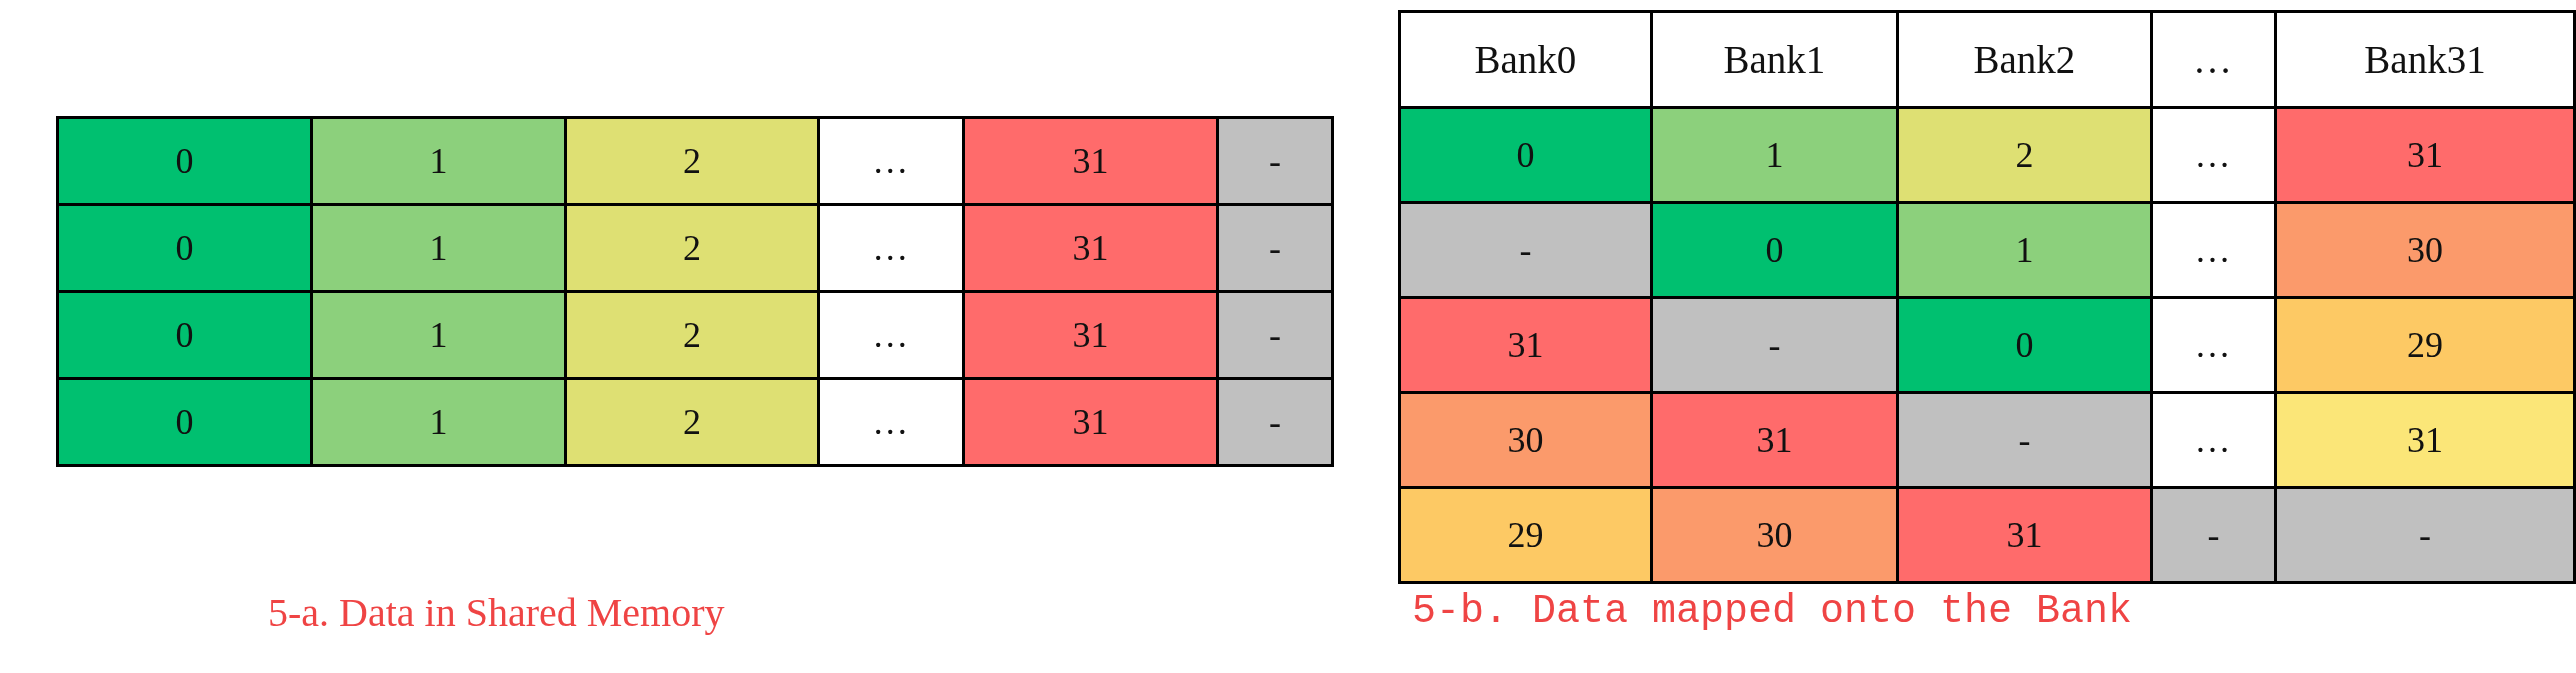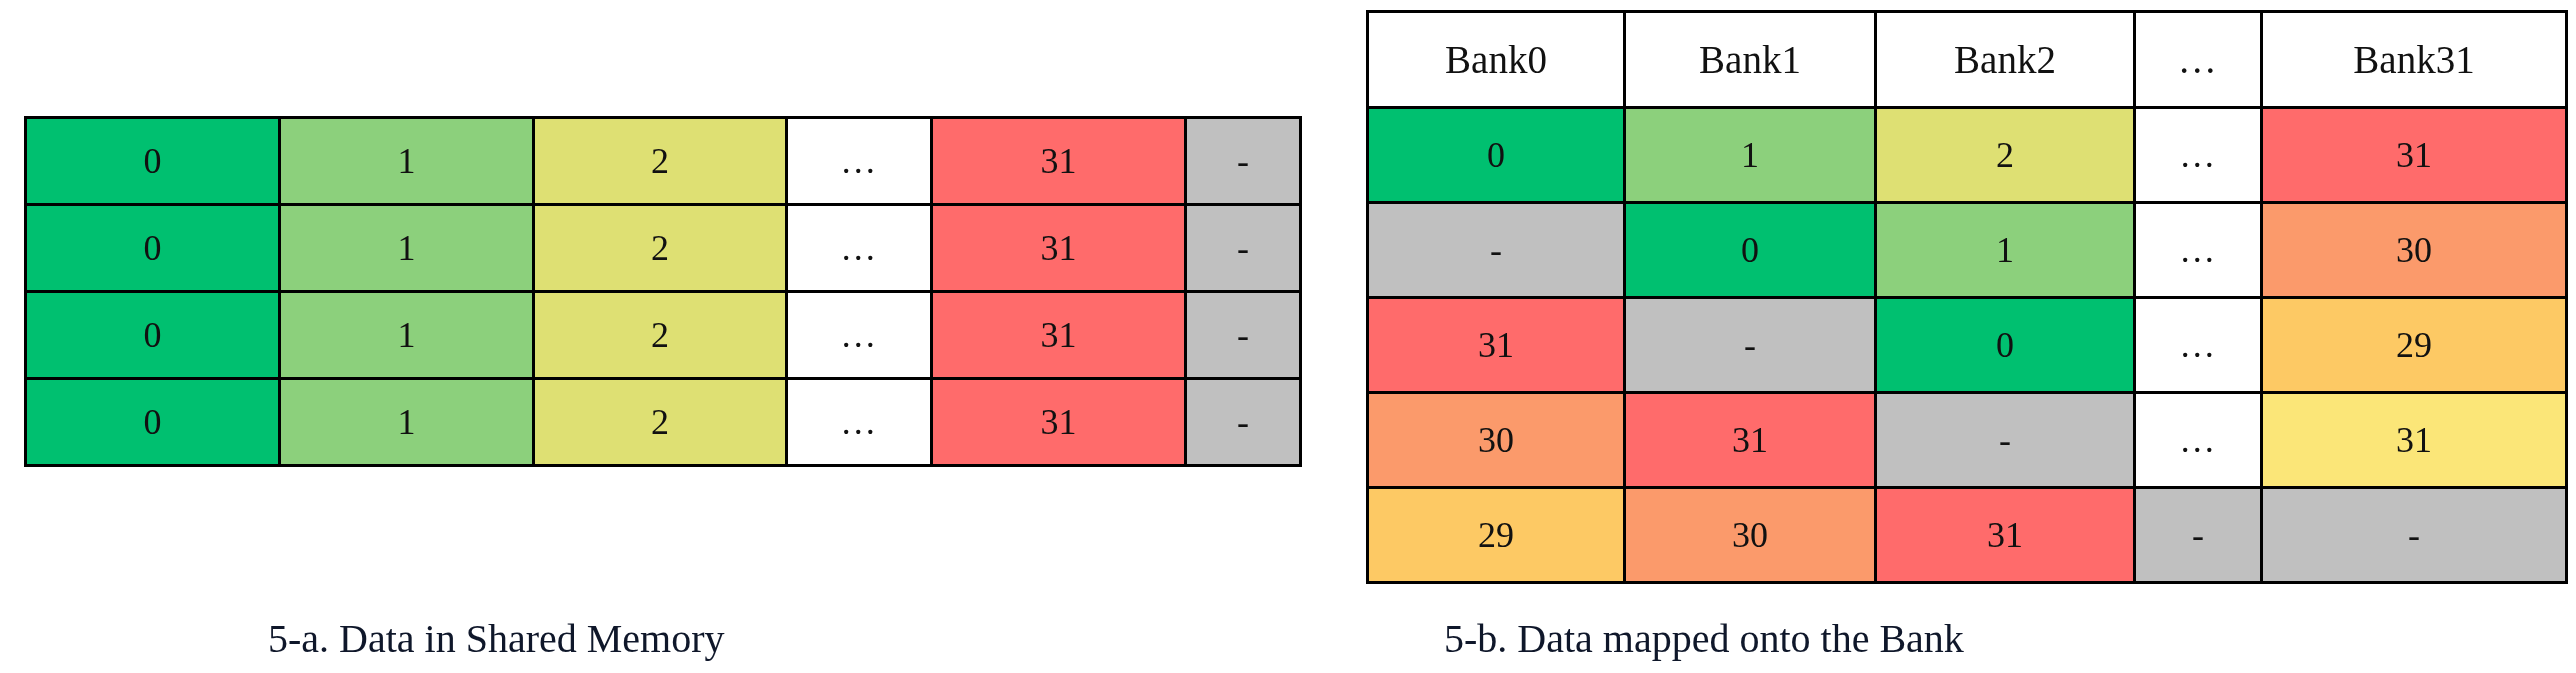--- a/index.html
+++ b/index.html
@@ -3,20 +3,21 @@
 <meta charset="utf-8">
 <style>
   html,body{margin:0;padding:0;background:#ffffff;}
   body{width:2576px;height:674px;position:relative;font-family:"Liberation Serif",serif;overflow:hidden;}
 
   
   table.grid{
     border-collapse:collapse;
     table-layout:fixed;
     background:#a16207;
+    margin-left:32px;
   }
   table.grid td{
     border:3.1px solid #000000;
     text-align:center;
     vertical-align:middle;
     font-family:"Liberation Serif",serif;
     font-size:36px;
     color:#111111;
     padding:0;
     line-height:1;
@@ -53,26 +54,25 @@
   .f-orange  {background:#FDC964;}
   .f-yellow  {background:#FBE678;}
 
   .dots{letter-spacing:1.6px;font-size:34px;}
 
   
   .caption{
     position:absolute;
     font-family:"Liberation Serif",serif;
     font-size:40px;
-    color:#0f172a;
+    color:#ef4444;
     white-space:nowrap;
-    margin-top:26px;
   }
   #caption-a{left:268px;top:589px;}
-  #caption-b{left:1444px;top:589px;}
+  #caption-b{left:1412px;top:589px;font-family:Liberation Mono, monospace;}
 </style>
 </head>
 <body>
 
 <table class="grid" id="table-shared">
   <tbody>
       <tr>
         <td class="c0 f-green">0</td>
         <td class="c1 f-lgreen">1</td>
         <td class="c2 f-khaki">2</td>

